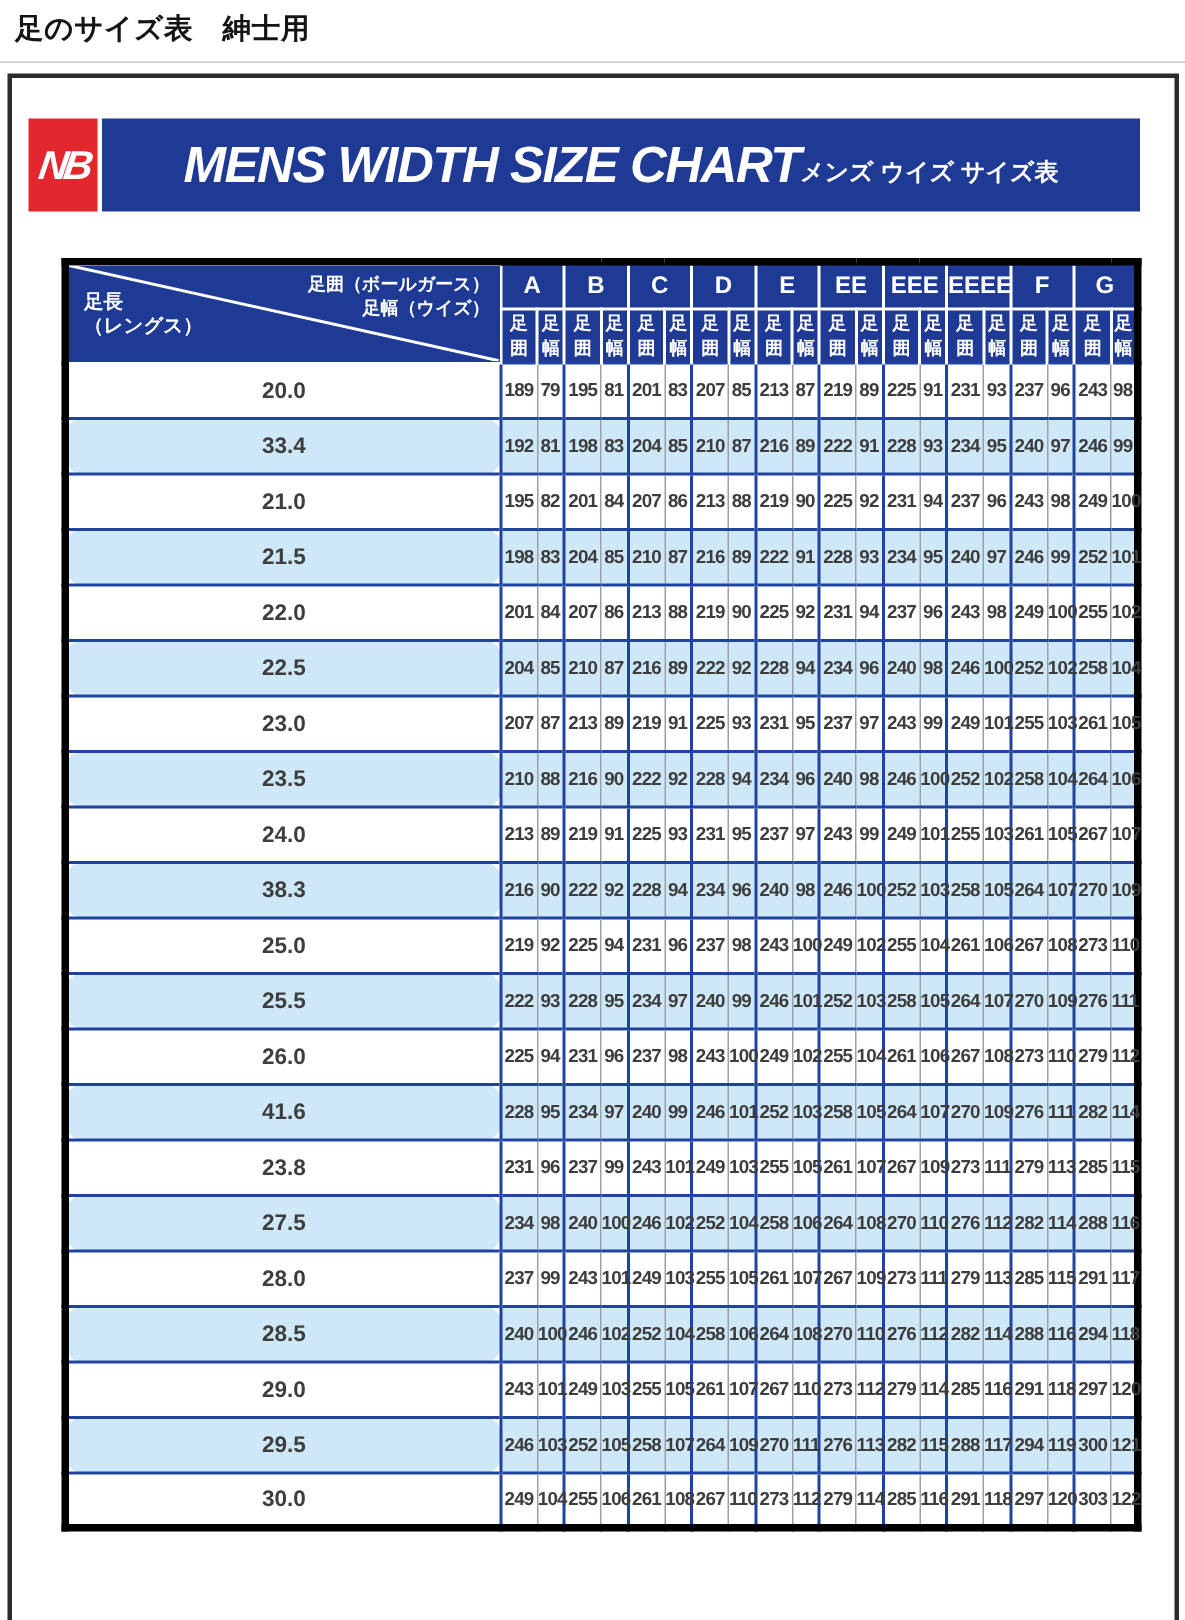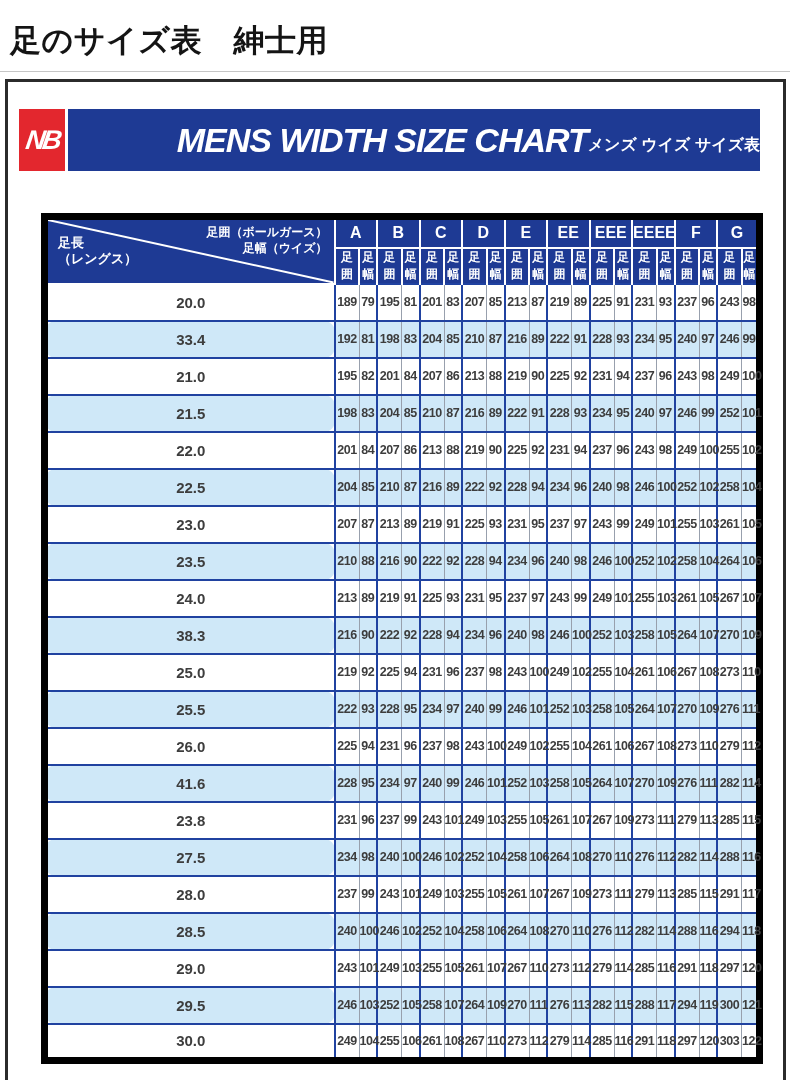--- a/index.html
+++ b/index.html
@@ -5,22 +5,22 @@
   * { box-sizing: border-box; }
   html, body {
     margin: 0; padding: 0;
     width: 790px; height: 1080px;
     overflow: hidden;
     background: #ffffff;
     font-family: "Liberation Sans", "DejaVu Sans", sans-serif;
   }
   .page-title {
     margin: 0;
-    padding: 20px 10px 9px 10px;
-    font-size: 31px;
+    padding: 6px 10px 9px 10px;
+    font-size: 19px;
     font-weight: bold;
     color: #141414;
     letter-spacing: 0.5px;
     border-bottom: 1px solid #c6c6c6;
   }
   .outer-box {
     margin: 7px 4px 0 5px;
     border: 3px solid #2b2b2b;
     height: 1050px;
     background: #ffffff;
@@ -40,41 +40,41 @@
     font-size: 27px; letter-spacing: -3px;
     transform-origin: center;
     margin-right: 3px;
     flex: 0 0 auto;
   }
   .nb-logo span { display: inline-block; transform: skewX(-8deg); }
   .banner {
     width: 692px; height: 62px;
     background: #1e3a94;
     color: #ffffff;
-    display: flex; align-items: center; justify-content: flex-end;
+    display: flex; align-items: center; justify-content: center;
   }
   .banner-title {
     display: inline-block;
     font-size: 34px; font-weight: bold; font-style: italic;
     letter-spacing: -1px;
     white-space: nowrap;
   }
   .banner-subtitle {
     display: inline-block;
     font-size: 16px; font-weight: bold;
     margin-top: 10px;
     white-space: nowrap;
   }
   
   table.size-table {
     border-collapse: collapse;
     table-layout: fixed;
     width: 715px;
-    margin: 42px 0 0 33px;
-    border: 7px solid #000000;
+    margin: 31px 0 0 33px;
+    border: 5px solid #000000;
     padding-left: 23px;
   }
   thead th {
     background: #1e3a94;
     color: #ffffff;
     font-weight: bold;
     border: 2px solid #ffffff;
     padding: 0;
     text-align: center;
   }

